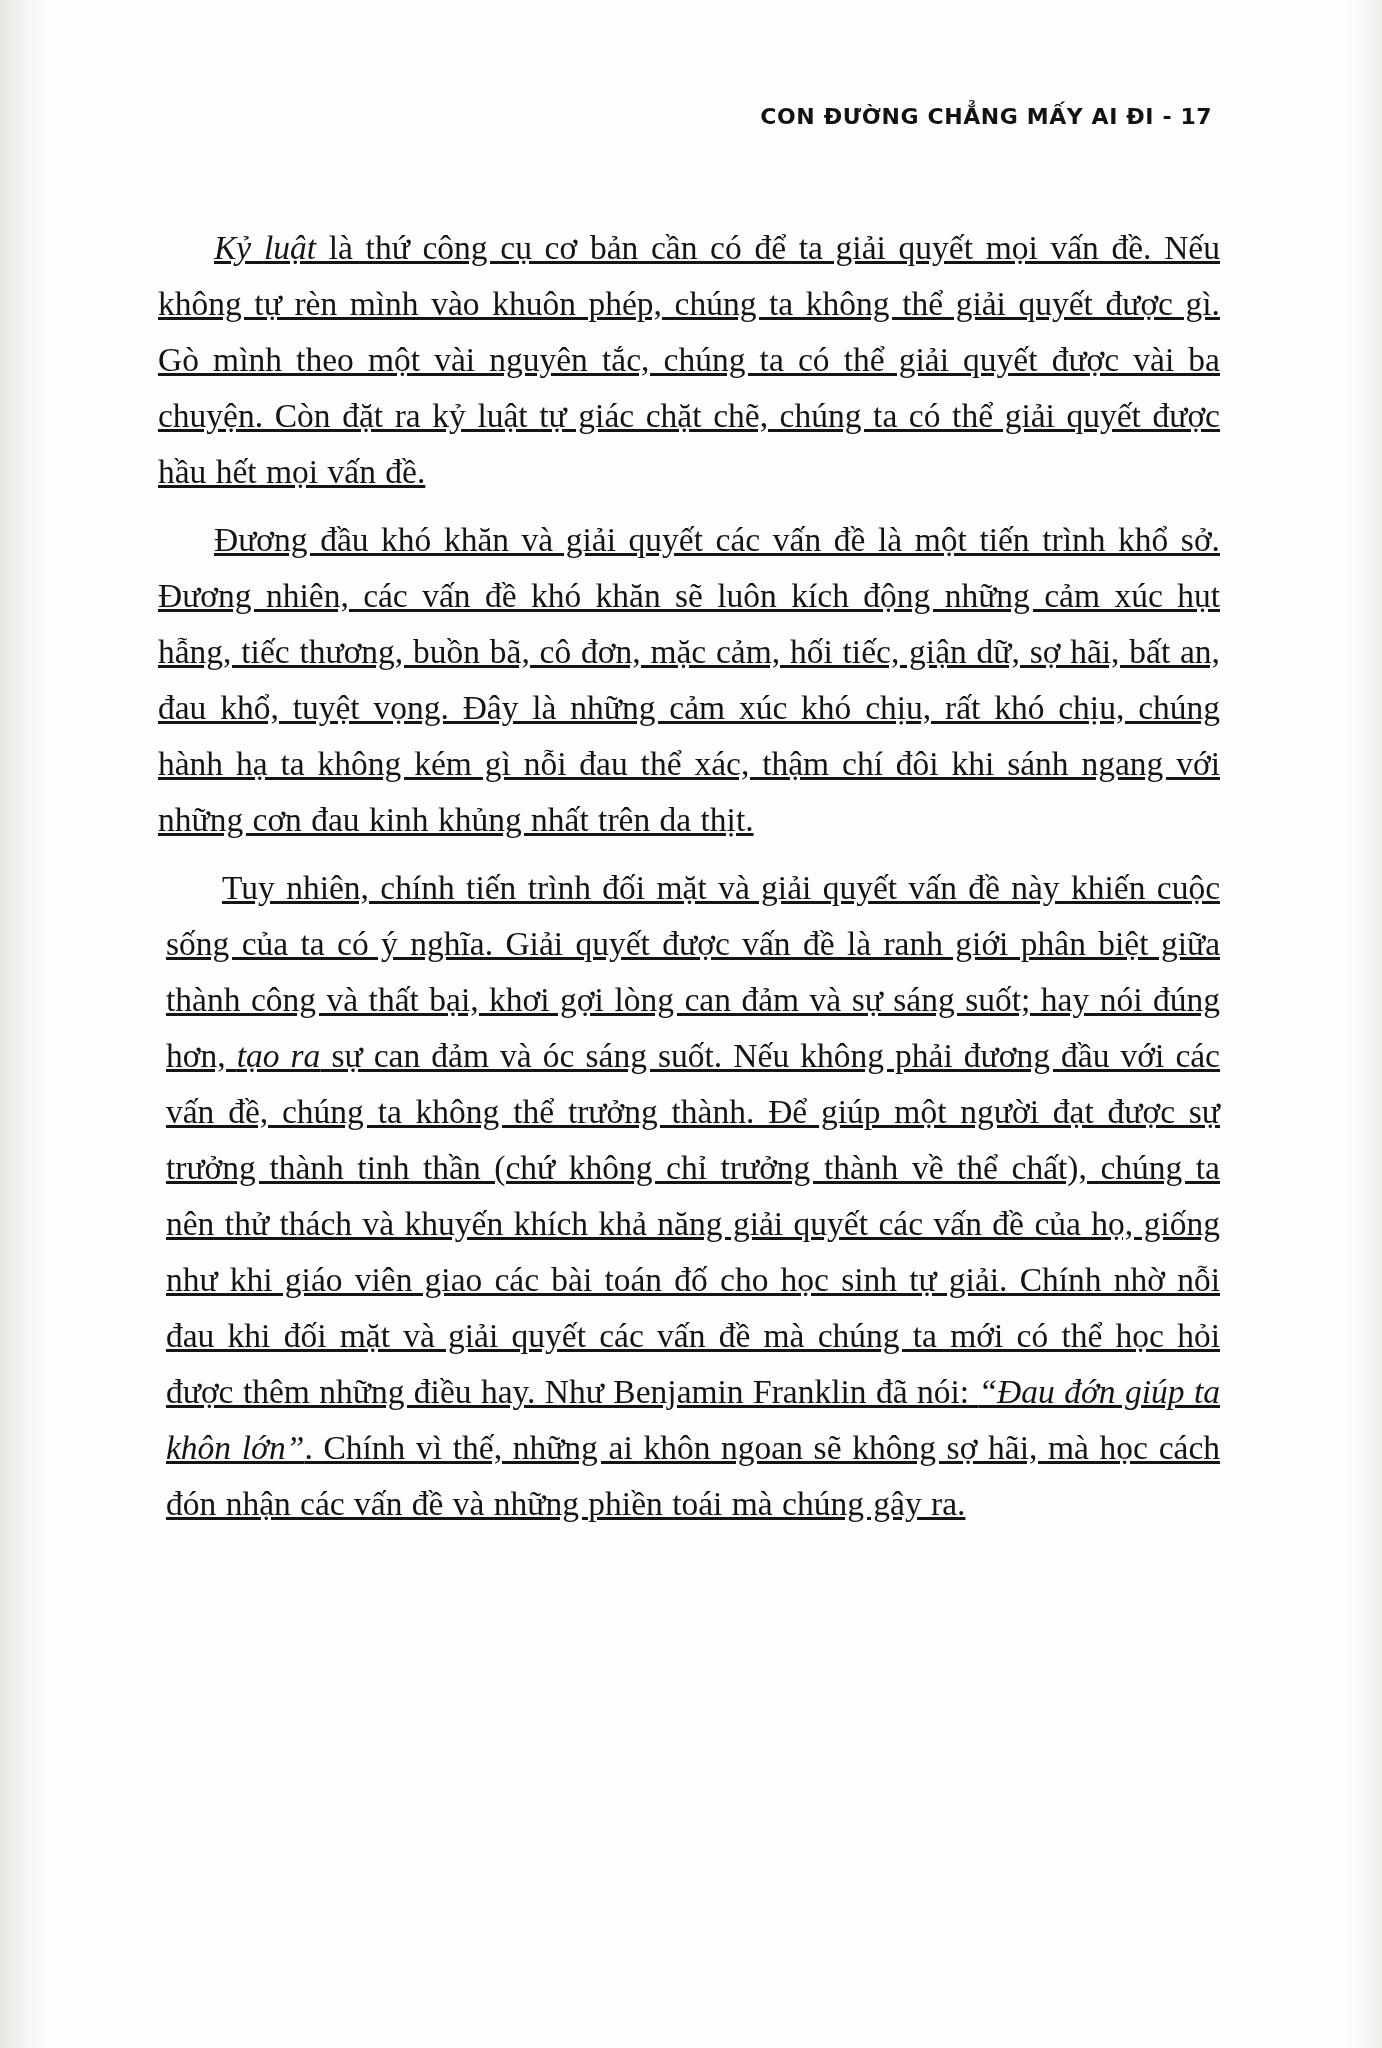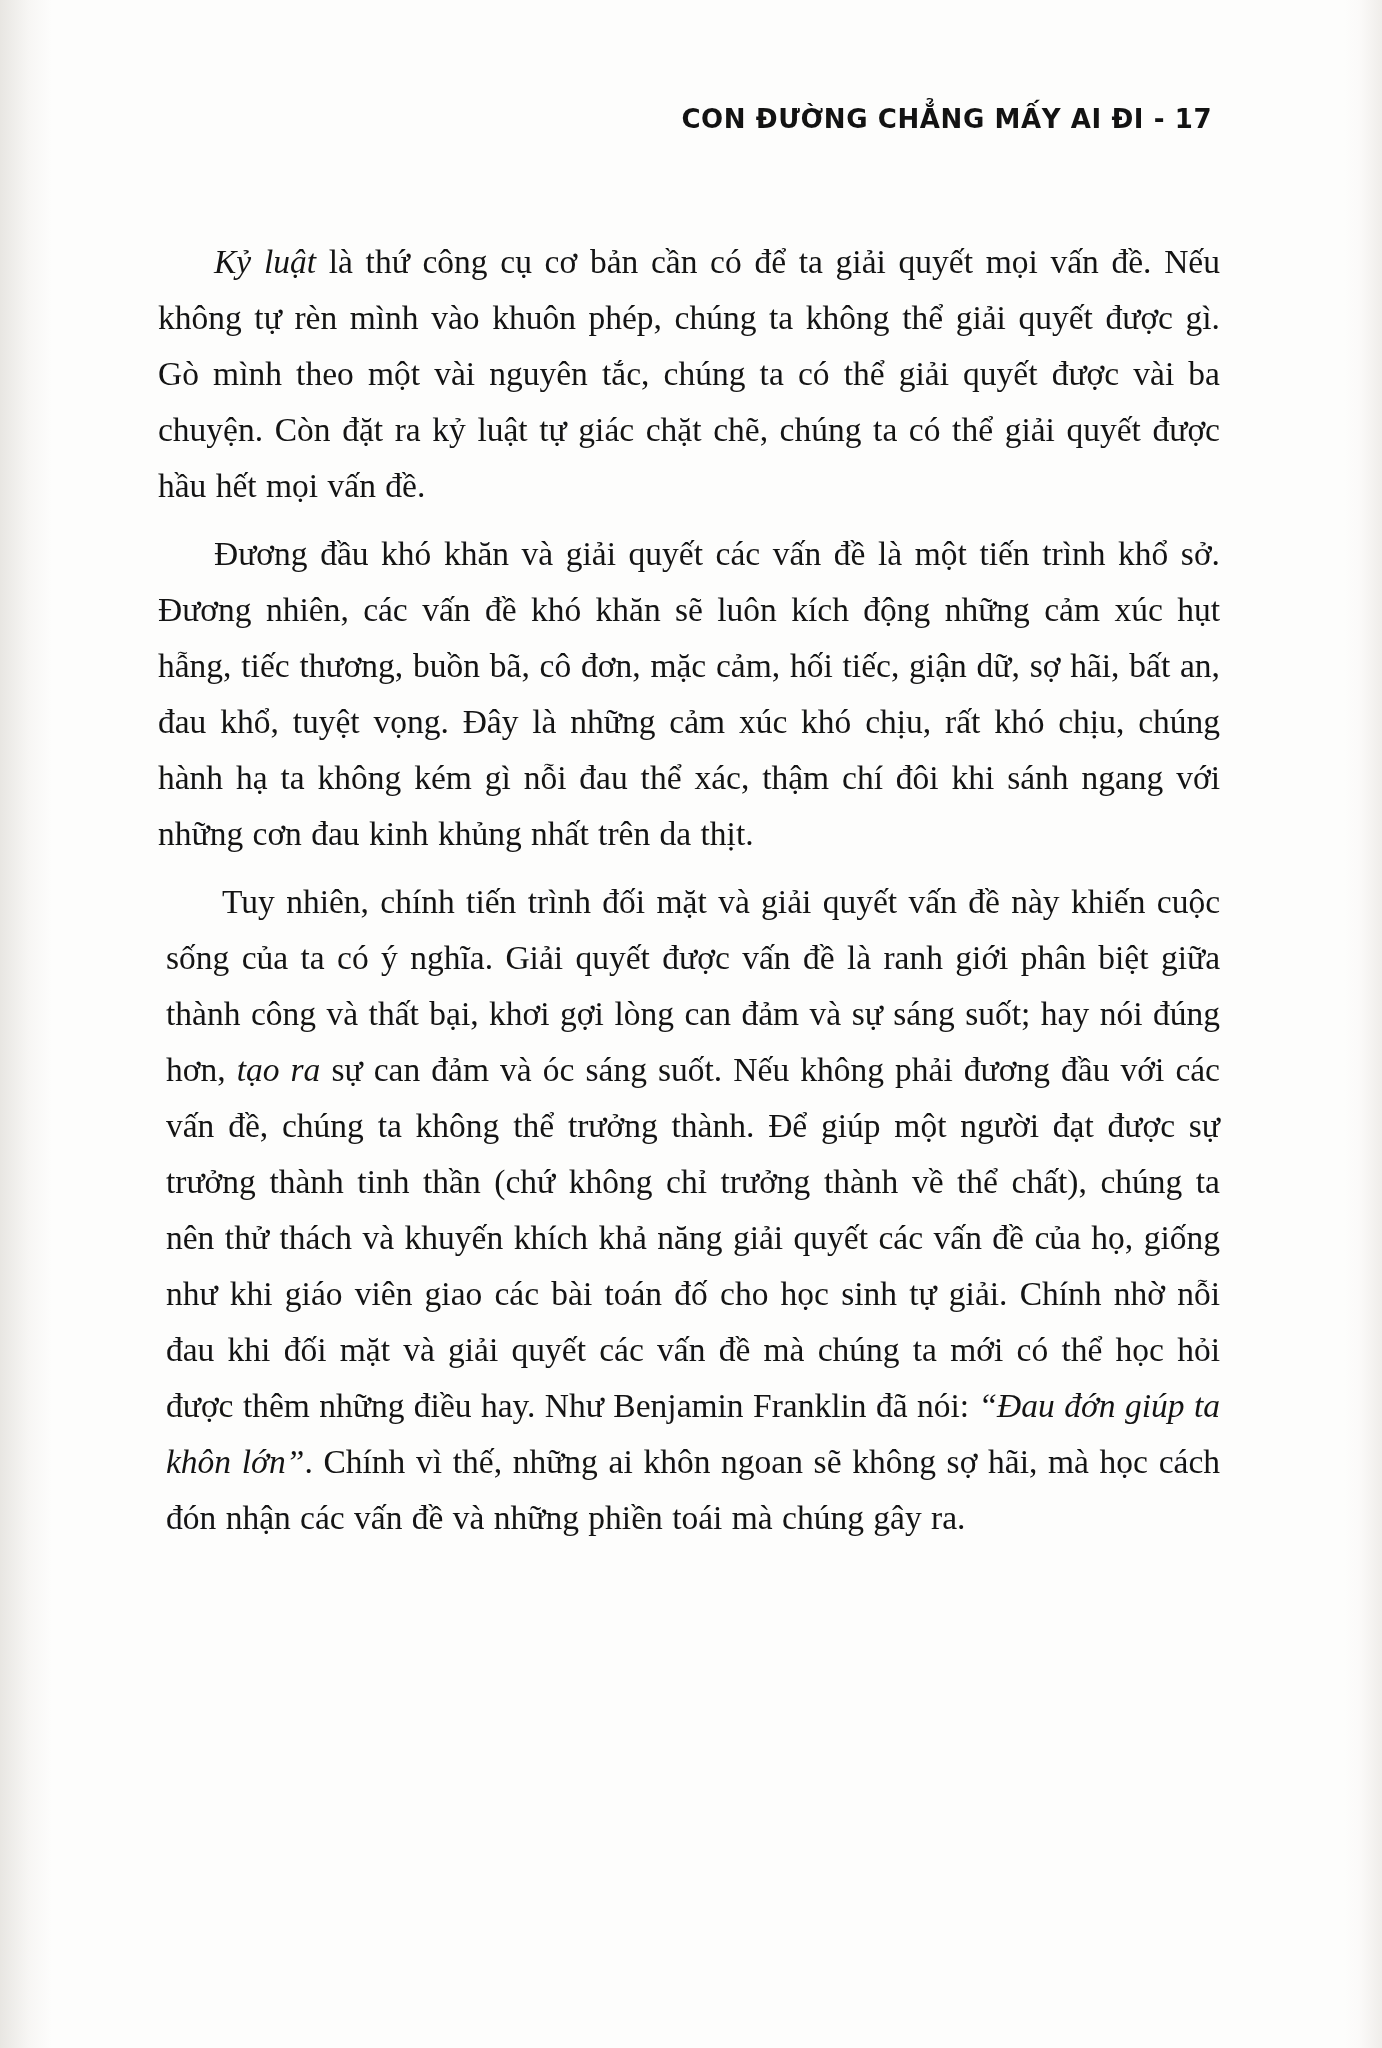--- a/index.html
+++ b/index.html
@@ -37,34 +37,35 @@
     background: linear-gradient(to left, #efedea 0%, #fbfaf9 60%, #fdfdfc 100%);
     pointer-events: none;
   }
 
   .running-head {
     position: absolute;
     top: 104px;
     right: 170px;
     font-family: "DejaVu Sans", sans-serif;
     font-weight: bold;
-    font-size: 26px;
+    font-size: 22px;
     letter-spacing: 0.6px;
     color: #131313;
     white-space: nowrap;
   }
   .running-head .pagenum {
     letter-spacing: 0.5px;
   }
 
   .content {
     position: absolute;
     left: 158px;
-    top: 234px;
+    top: 220px;
     width: 1062px;
+    text-decoration: underline;
   }
 
   p.para {
     margin: 0 0 12px 0;
     font-size: 33.5px;
     line-height: 56px;
     text-align: justify;
     text-indent: 56px;
     color: #141414;
     word-spacing: 1px;

